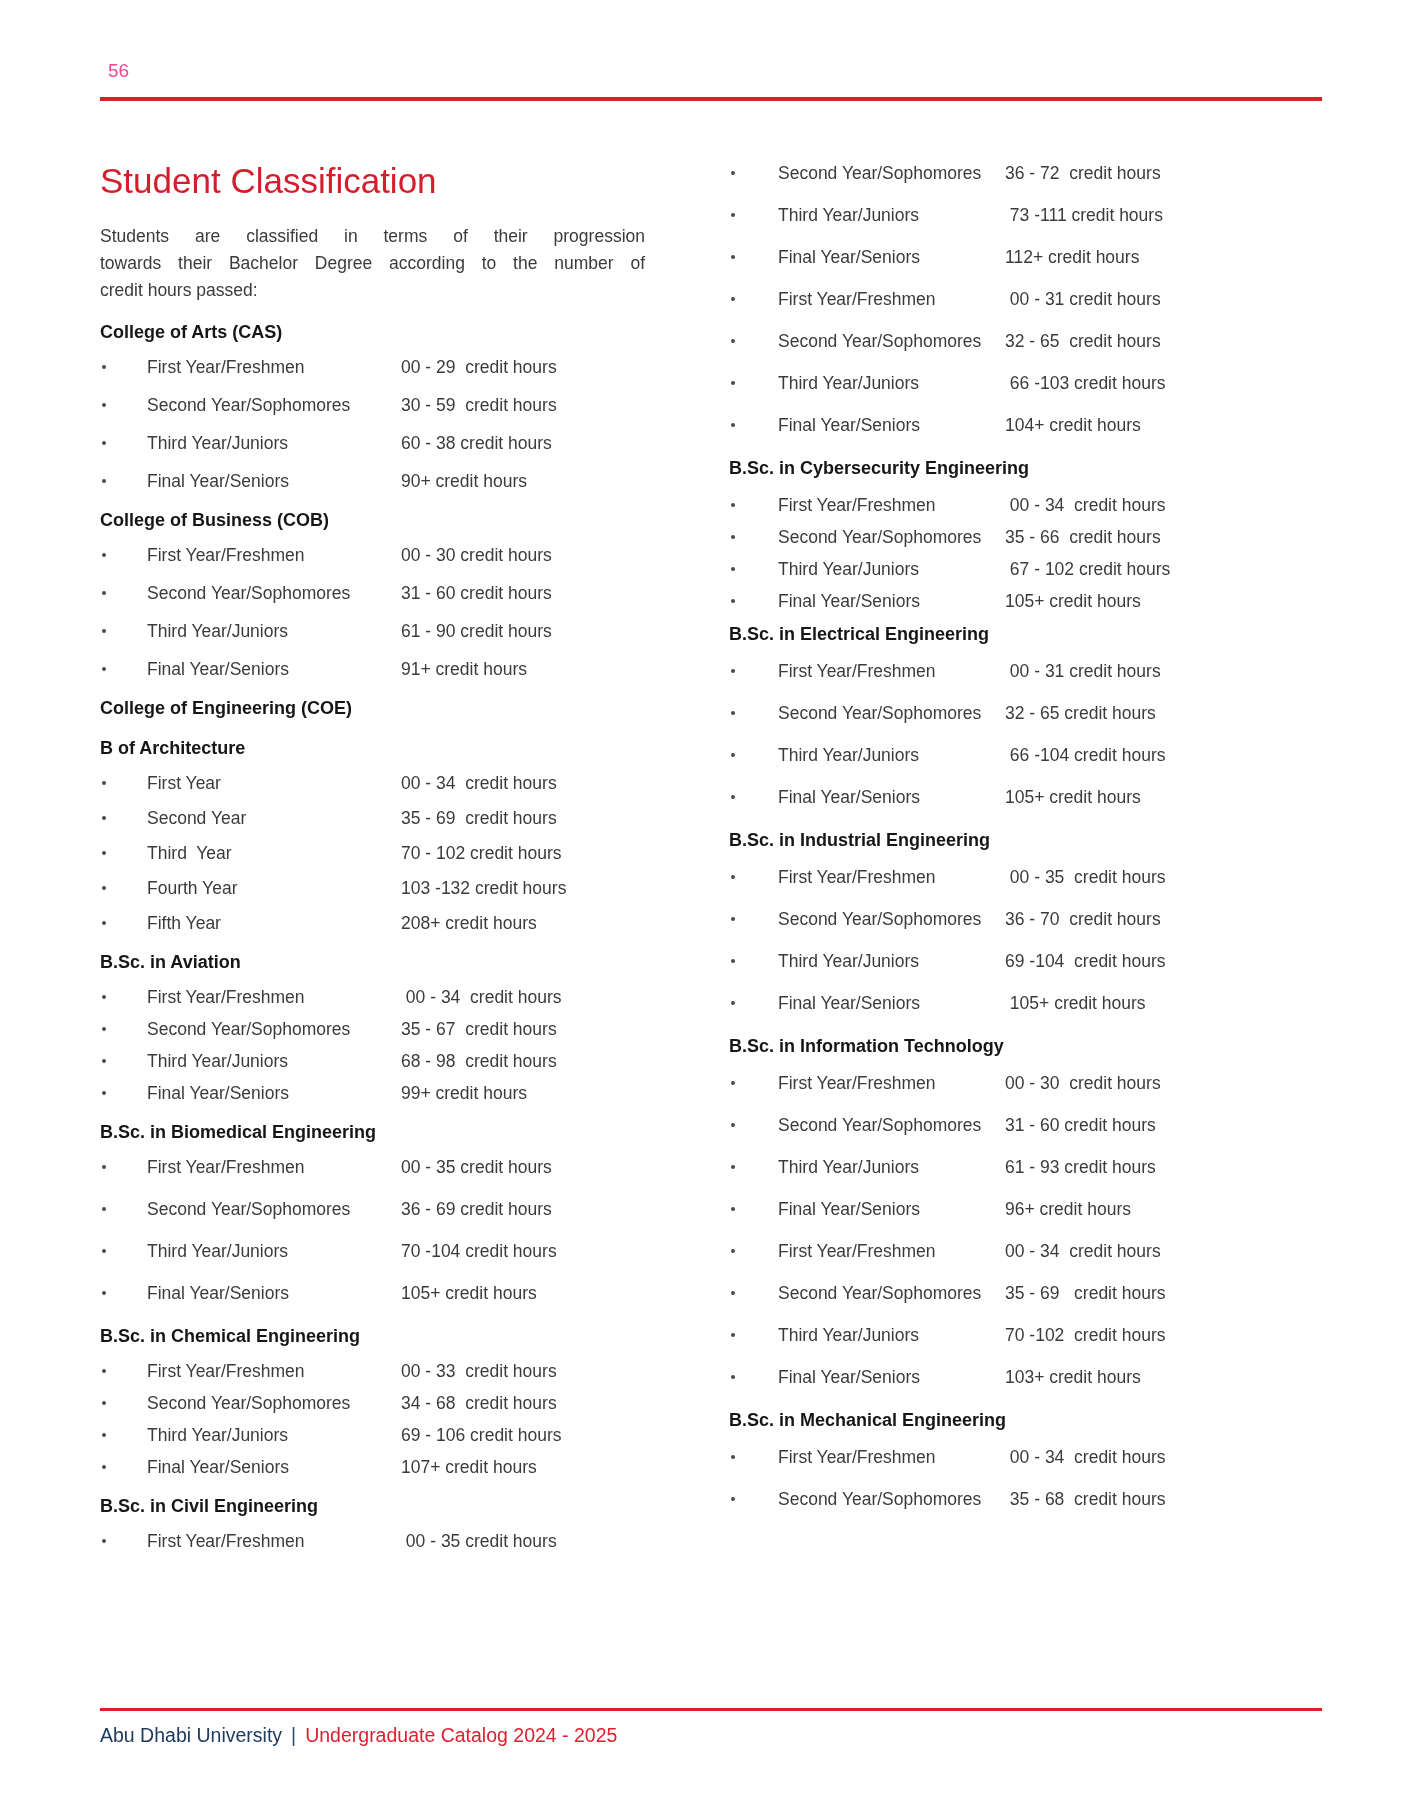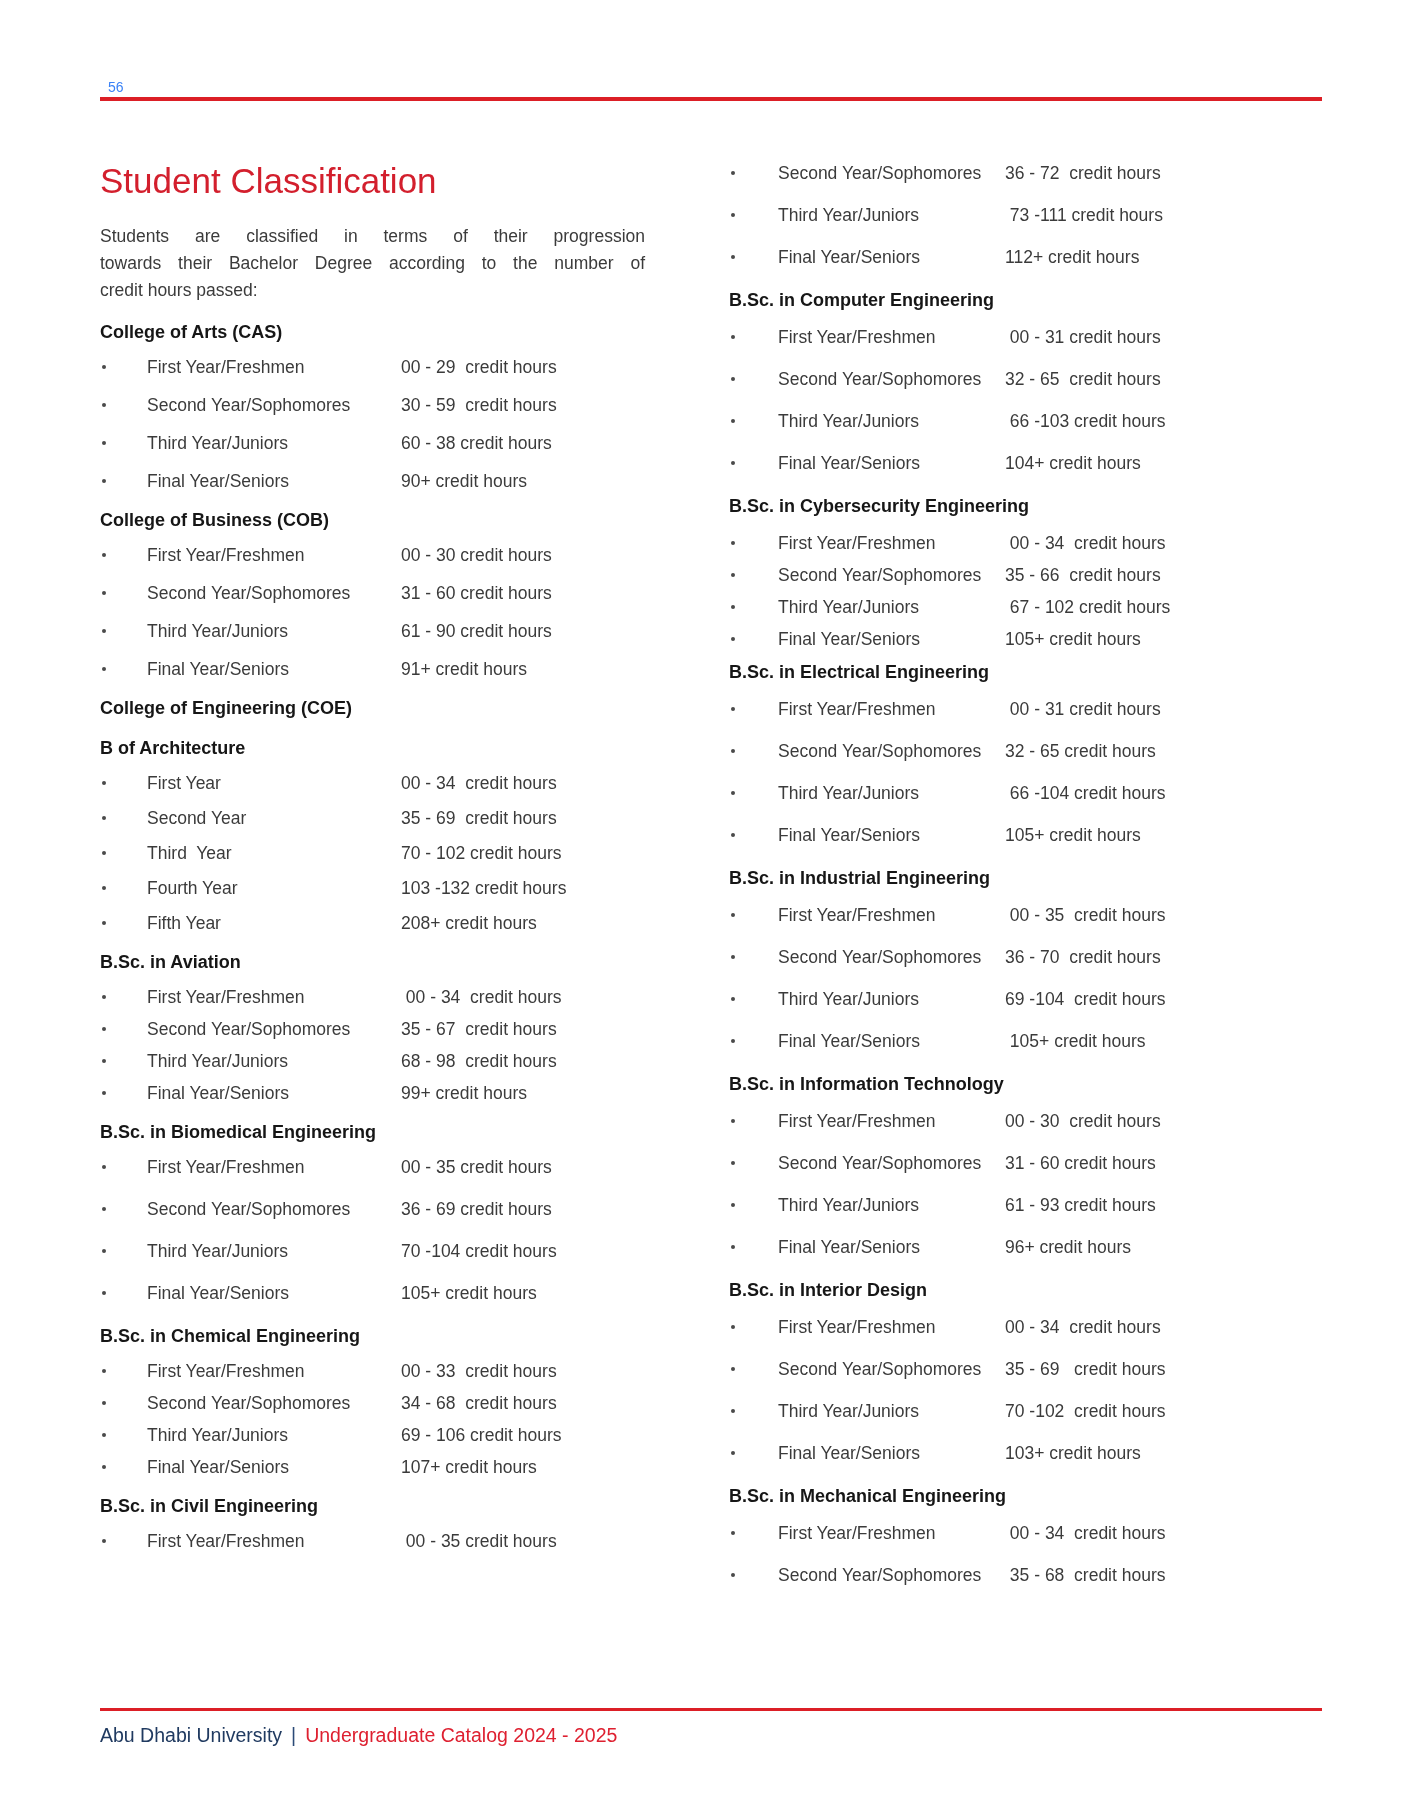--- a/index.html
+++ b/index.html
@@ -1,21 +1,21 @@
 <!DOCTYPE html>
 <html><head>
 <meta charset="utf-8">
 <style>
   html,body{margin:0;padding:0;}
   body{
     width:1418px;height:1812px;position:relative;background:#ffffff;
     font-family:"Liberation Sans","DejaVu Sans",sans-serif;
     color:#3b3b3b;overflow:hidden;
   }
-  .page-number{position:absolute;left:108px;top:79px;font-size:14px;color:#3b82f6;}
+  .page-number{position:absolute;left:108px;top:60px;font-size:19px;color:#ec4899;}
   .top-rule{position:absolute;left:100px;top:97px;width:1222px;height:4px;background:#dc1f26;}
   .col{position:absolute;}
   .col-left{left:100px;top:163px;width:545px;}
   .col-right{left:729px;top:162px;width:600px;}
   .page-title{font-size:35px;font-weight:normal;color:#d31f2d;line-height:36px;margin:0;letter-spacing:0;}
   .intro{margin-top:24px;font-size:17.5px;line-height:27px;color:#3b3b3b;}
   .intro-line.jl{text-align:justify;text-align-last:justify;}
   .groups{margin-top:16px;}
   .group{margin-top:16px;}
   .groups .group:first-child{margin-top:11px;}
@@ -284,21 +284,20 @@
       </div>
       <div class="row">
         <span class="bullet-cell">
           <span class="bullet-dot"></span>
         </span>
         <span class="label">Final Year/Seniors</span>
         <span class="value">112+ credit hours</span>
       </div>
     </div>
     <div class="group loose">
-      <div class="group-heading">B.Sc. in Computer Engineering</div>
       <div class="row">
         <span class="bullet-cell">
           <span class="bullet-dot"></span>
         </span>
         <span class="label">First Year/Freshmen</span>
         <span class="value"> 00 - 31 credit hours</span>
       </div>
       <div class="row">
         <span class="bullet-cell">
           <span class="bullet-dot"></span>
@@ -439,21 +438,20 @@
       </div>
       <div class="row">
         <span class="bullet-cell">
           <span class="bullet-dot"></span>
         </span>
         <span class="label">Final Year/Seniors</span>
         <span class="value">96+ credit hours</span>
       </div>
     </div>
     <div class="group loose">
-      <div class="group-heading">B.Sc. in Interior Design</div>
       <div class="row">
         <span class="bullet-cell">
           <span class="bullet-dot"></span>
         </span>
         <span class="label">First Year/Freshmen</span>
         <span class="value">00 - 34  credit hours</span>
       </div>
       <div class="row">
         <span class="bullet-cell">
           <span class="bullet-dot"></span>

